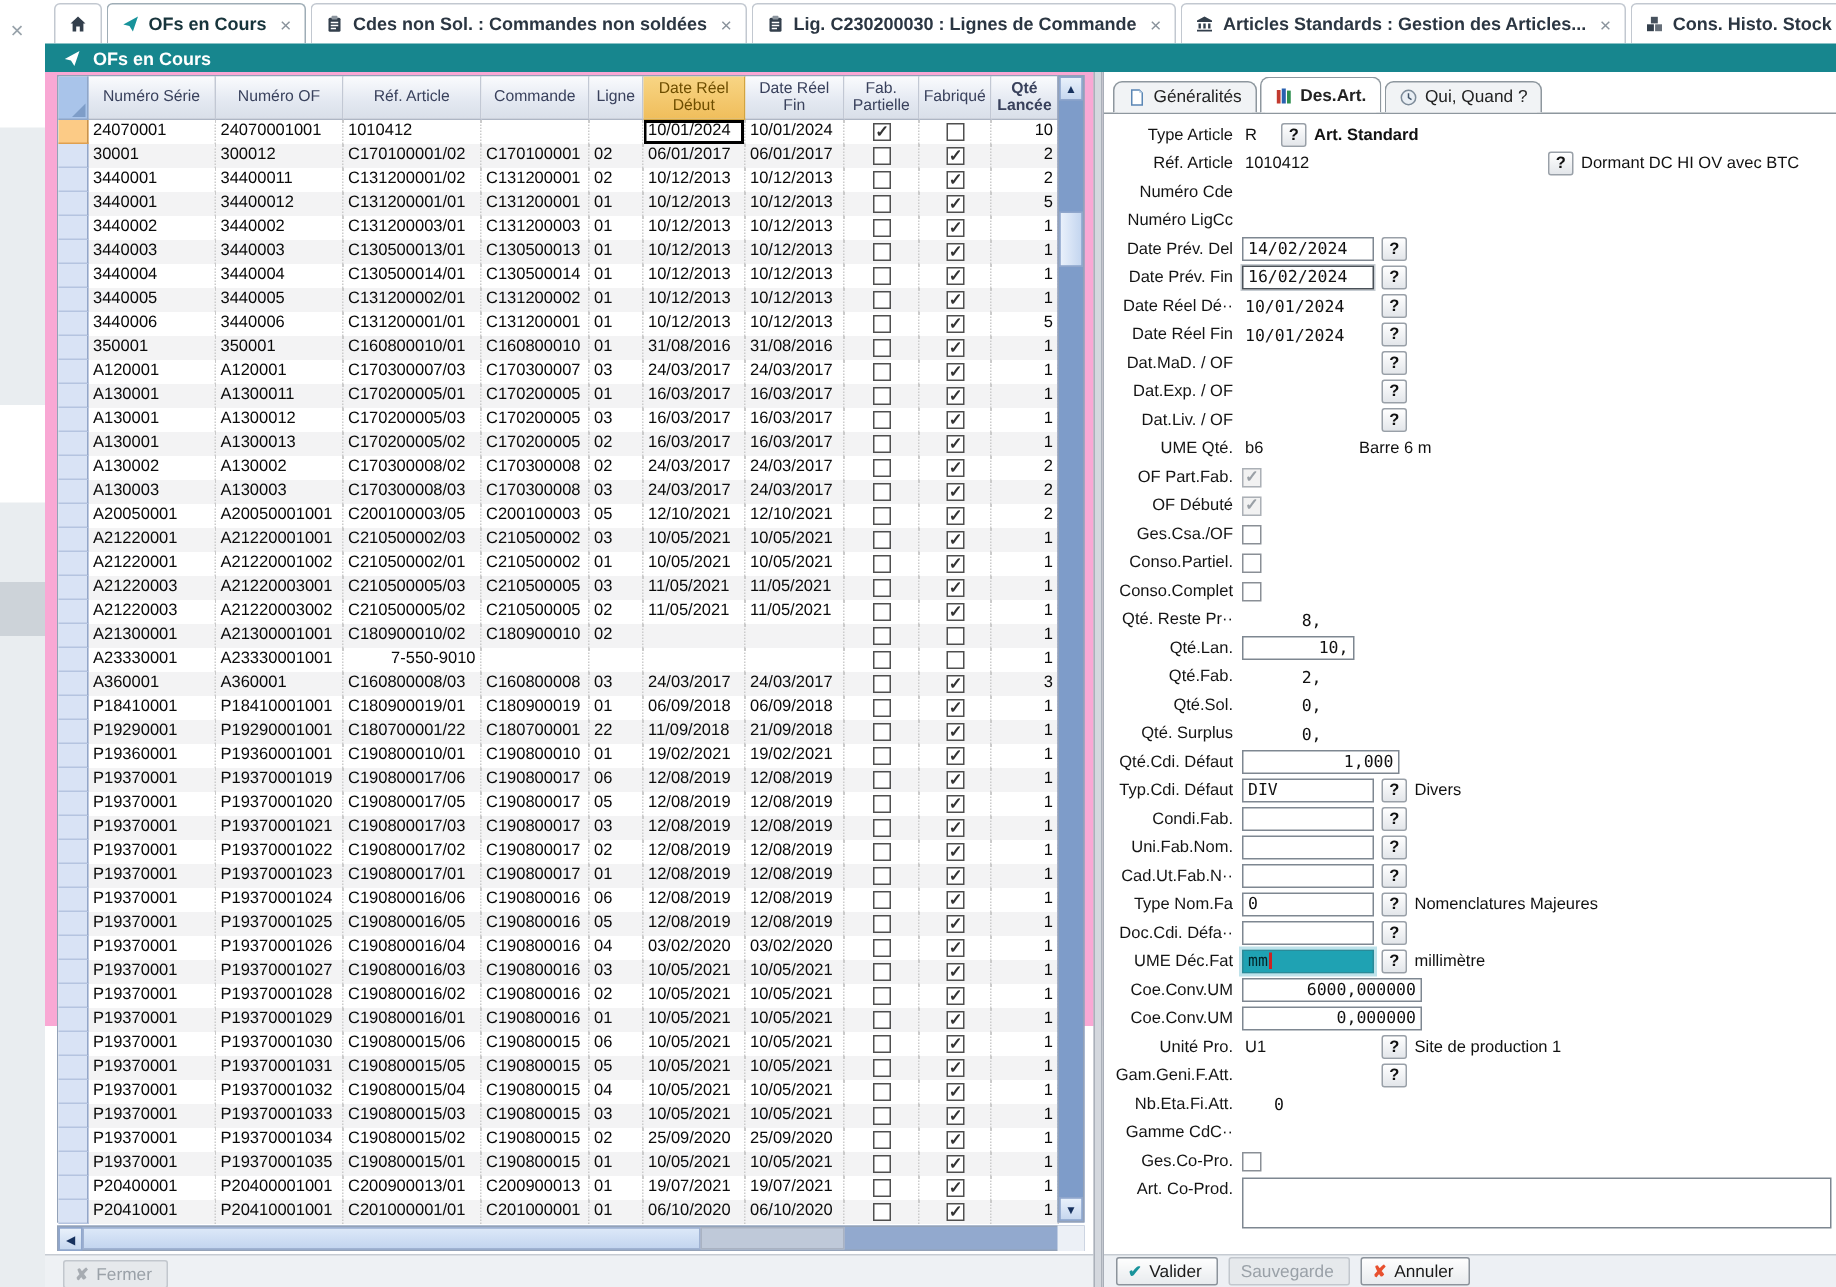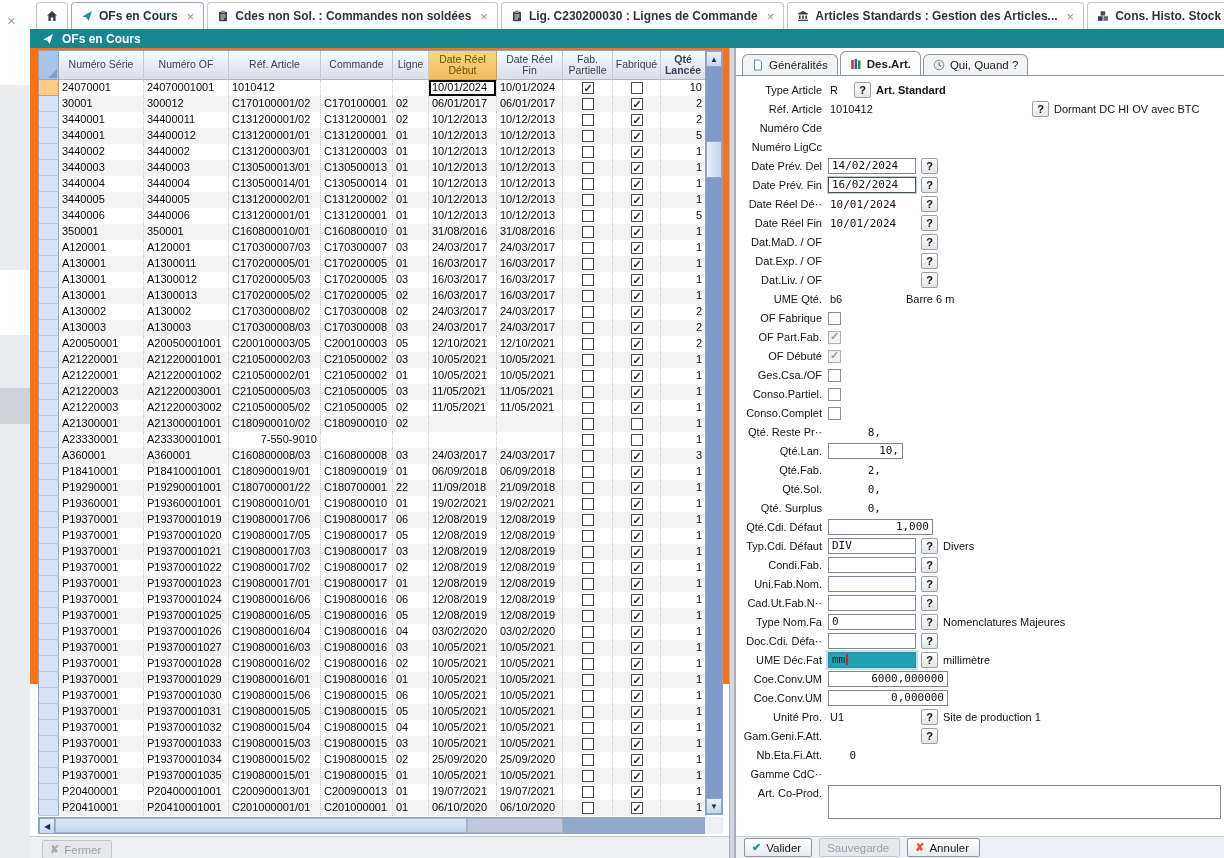--- a/index.html
+++ b/index.html
@@ -22,21 +22,21 @@
   .tab.home{padding:0 9px;}
   .tab.active{border-color:#9FADB6;color:#17343B;}
   .tab.active .appic{color:#18939B;}
   .tab .ticon{display:inline-flex;color:#333F4C;}
   .tab .tclose{color:#8A939C;font-size:13px;font-weight:400;margin-left:3px;}
   
   .titlebar{position:absolute;left:0;top:29px;width:1194px;height:19px;background:#17868E;color:#FFF;
             display:flex;align-items:center;gap:8px;padding-left:12px;font-size:12px;font-weight:700;}
   .titlebar .ticon{display:inline-flex;color:#FFFFFF;}
   
-  .content{position:absolute;left:0;top:48px;width:1194px;height:636px;background:#f97316;}
+  .content{position:absolute;left:0;top:48px;width:1194px;height:636px;background:#f9a8d4;}
   
   .grid{position:absolute;left:8px;top:2px;width:667px;height:765px;background:#FFF;border:1px solid #93A2B8;border-right:none;}
   .thead{display:flex;height:29px;}
   .th{background:linear-gradient(#FAFBFD,#E3E8F1 60%,#D9DFE9);border-right:1px solid #C2C8D4;border-bottom:1px solid #AEB6C4;
       font-size:10.5px;line-height:11.5px;color:#39415C;display:flex;align-items:center;justify-content:center;
       text-align:center;white-space:normal;padding:0 1px;overflow:hidden;flex-shrink:0;}
   .th.hl{background:linear-gradient(#F8D584,#F0BE5C);color:#6E4E00;border-color:#D2A440;}
   .th.selh{background:#A9C4EA;position:relative;border-color:#8FA6C8;}
   .th.selh:after{content:"";position:absolute;right:1px;bottom:1px;border-style:solid;border-width:0 0 9px 9px;border-color:transparent transparent #7E9DC8 transparent;}
   .tr{display:flex;height:16px;background:#FFFFFF;}
@@ -1090,24 +1090,20 @@
               <div class="flabel">Dat.Liv. / OF</div>
               <div class="ftext" style="left: 94px;"></div>
               <div class="qbtn" style="left: 185px;">?</div>
             </div>
             <div class="frow">
               <div class="flabel">UME Qté.</div>
               <div class="ftext" style="left: 94px;">b6</div>
               <div class="ftext" style="left: 170px;">Barre 6 m</div>
             </div>
             <div class="frow">
-              <div class="flabel">OF Fabrique</div>
-              <span class="fcheck"></span>
-            </div>
-            <div class="frow">
               <div class="flabel">OF Part.Fab.</div>
               <span class="fcheck checked disabled"></span>
             </div>
             <div class="frow">
               <div class="flabel">OF Débuté</div>
               <span class="fcheck checked disabled"></span>
             </div>
             <div class="frow">
               <div class="flabel">Ges.Csa./OF</div>
               <span class="fcheck"></span>
@@ -1201,20 +1197,24 @@
               <div class="ftext" style="left: 94px;"></div>
               <div class="qbtn" style="left: 185px;">?</div>
             </div>
             <div class="frow">
               <div class="flabel">Nb.Eta.Fi.Att.</div>
               <div class="ftext mono" style="left: 92px; width: 28px; text-align: right;">0</div>
             </div>
             <div class="frow">
               <div class="flabel">Gamme CdC··</div>
               <div class="ftext" style="left: 94px;"></div>
+            </div>
+            <div class="frow">
+              <div class="flabel">Ges.Co-Pro.</div>
+              <span class="fcheck"></span>
             </div>
             <div class="frow tall">
               <div class="flabel">Art. Co-Prod.</div>
               <div class="farea"></div>
             </div>
           </div>
         <div class="btnbar" id="btnbar">
             <div class="btn">
               <span class="bic ok">✔</span>
               <span>Valider</span>

